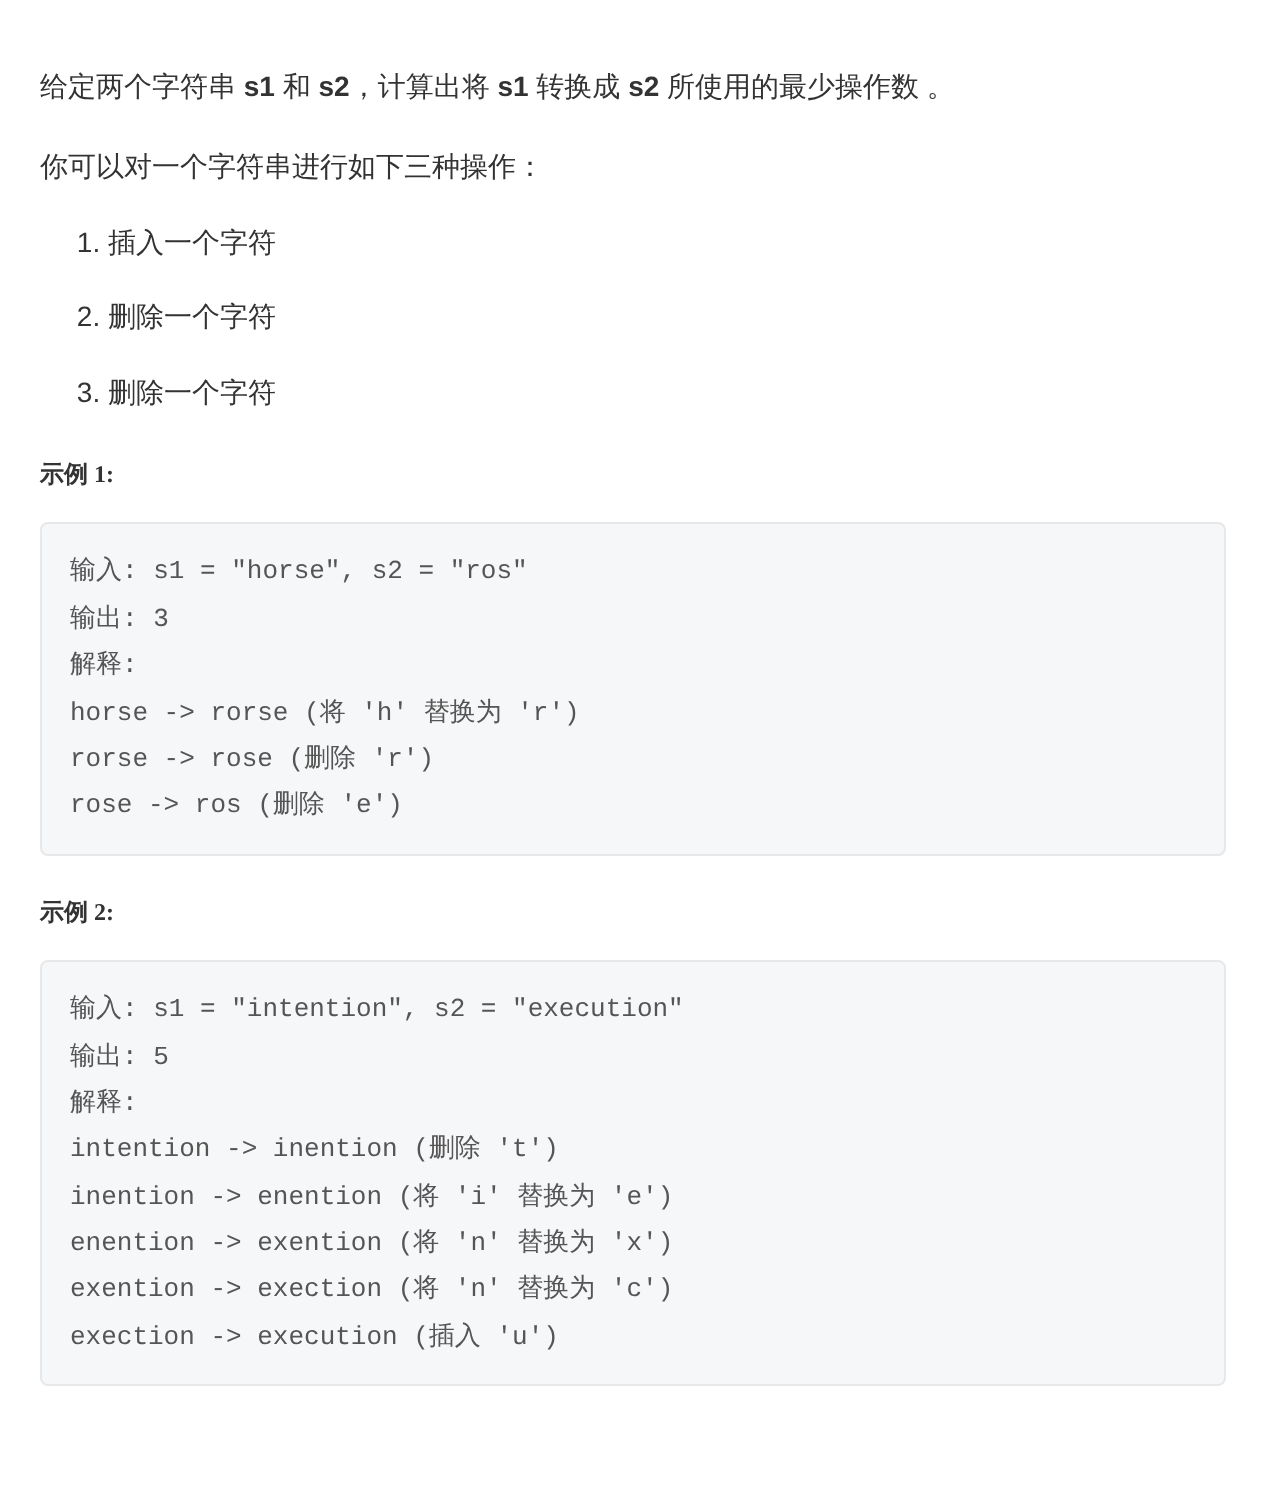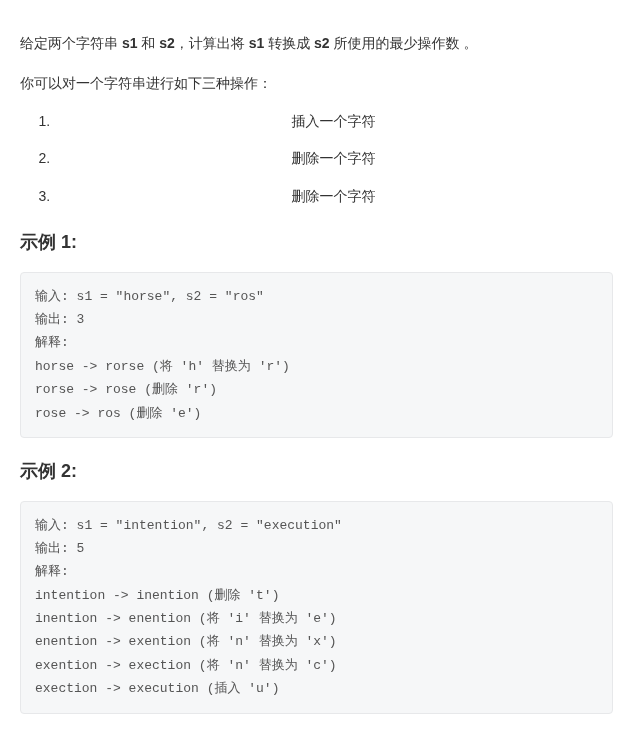--- a/index.html
+++ b/index.html
@@ -9,25 +9,26 @@
     font-family: -apple-system, BlinkMacSystemFont, "Segoe UI", "Helvetica Neue", Arial, "PingFang SC", "Microsoft YaHei", sans-serif;
     font-size: 14px;
     line-height: 1.7;
     color: #333;
     background: #fff;
     width: 633px;
   }
   p { margin: 16px 0 14px 0; }
   .bold { font-weight: 700; }
   ol { margin: 0 0 18px 0; padding-left: 34px; }
-  ol li { margin-bottom: 14px; text-align: center; }
+  ol li { margin-bottom: 14px; }
   .heading {
     font-weight: 700;
-    font-size: 18px;
+    font-size: 12px;
     margin: 6px 0 14px 0;
+    font-family: Liberation Serif, serif;
   }
   pre.code {
     background: #f6f7f8;
     border: 1px solid #e7e8ea;
     border-radius: 4px;
     padding: 12px 14px;
     margin: 0 0 18px 0;
     font-family: "SFMono-Regular", Consolas, "Liberation Mono", Menlo, monospace;
     font-size: 13px;
     line-height: 1.8;

